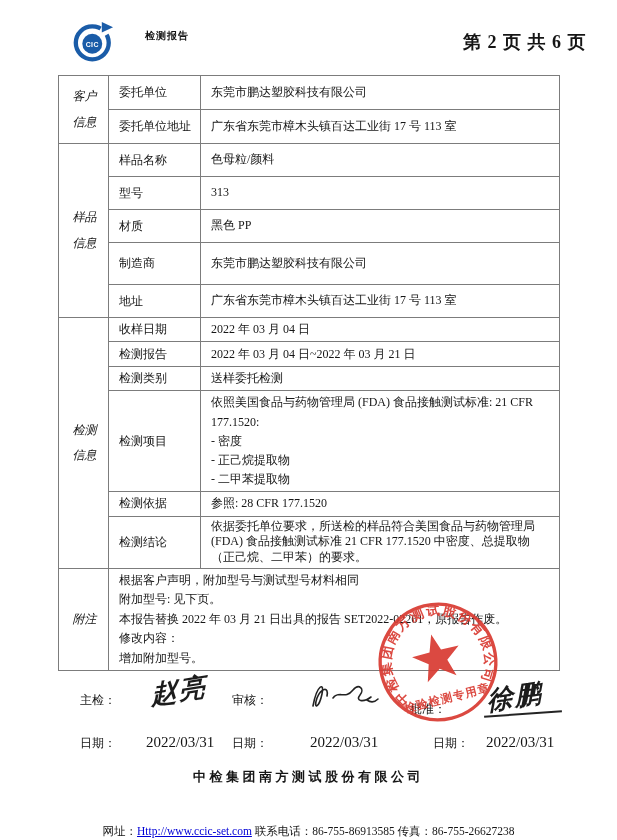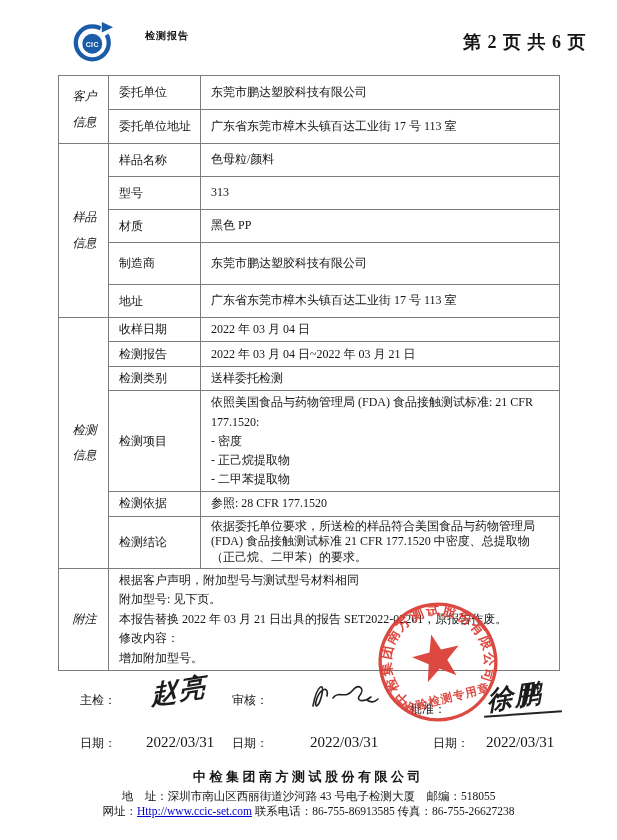--- a/index.html
+++ b/index.html
@@ -54,21 +54,21 @@
     transform:rotate(-4deg);
   }
 
   
   .stamp{transform:rotate(-14deg);opacity:.92;}
 
   
   .foot{left:0;width:617px;text-align:center;}
   .foot-company{top:768px;font-size:13px;font-weight:bold;letter-spacing:3.5px;}
   .foot-addr{top:789px;font-size:11.5px;}
-  .foot-web{top:804px;font-size:11.5px;}
+  .foot-web{top:824px;font-size:11.5px;}
   a.weblink{color:#0000d6;text-decoration:underline;}
 </style>
 </head>
 <body>
 
 <div class="page">
 
   <svg class="abs" style="left:68px;top:21px" width="52" height="42" viewBox="0 0 60 48">
     <circle cx="28" cy="25" r="19" fill="none" stroke="#1a5ca8" stroke-width="5"></circle>
     <polygon points="28,25 58,8 46,-6" fill="#ffffff"></polygon>
@@ -188,19 +188,18 @@
     </defs>
     <circle cx="60" cy="60" r="55" fill="none" stroke="#d93a31" stroke-width="3.2"></circle>
     <text font-size="13" fill="#d93a31" letter-spacing="1.5" font-weight="bold" font-family="Liberation Serif, serif">
       <textPath href="#sealArc" startOffset="50%" text-anchor="middle">中检集团南方测试股份有限公司</textPath>
     </text>
     <polygon points="60,33 65.64,49.23 82.83,49.58 69.13,59.97 74.11,76.42 60,66.6 45.89,76.42 50.87,59.97 37.17,49.58 54.36,49.23" fill="#d93a31"></polygon>
     <text x="60" y="99" text-anchor="middle" font-size="11" fill="#d93a31" font-weight="bold" letter-spacing="1" font-family="Liberation Serif, serif">检验检测专用章</text>
   </svg>
 
   <div class="abs foot foot-company">中检集团南方测试股份有限公司</div>
-  <div class="abs foot foot-addr">地　址：深圳市南山区西丽街道沙河路 43 号电子检测大厦　邮编：518055</div>
   <div class="abs foot foot-web">
     <span>网址：</span><a class="weblink" href="#">Http://www.ccic-set.com</a>
     <span>联系电话：86-755-86913585 传真：86-755-26627238</span>
   </div>
 
 </div>
 
 </body></html>

